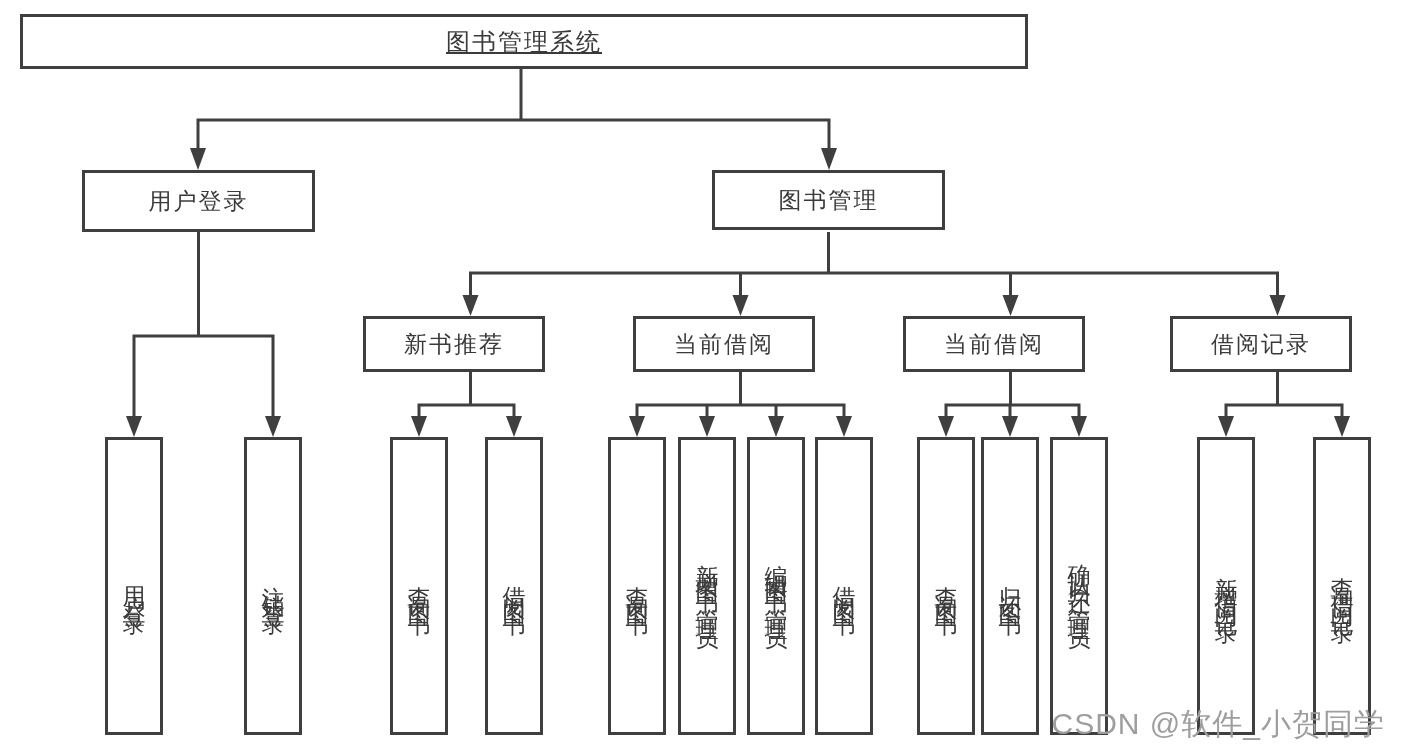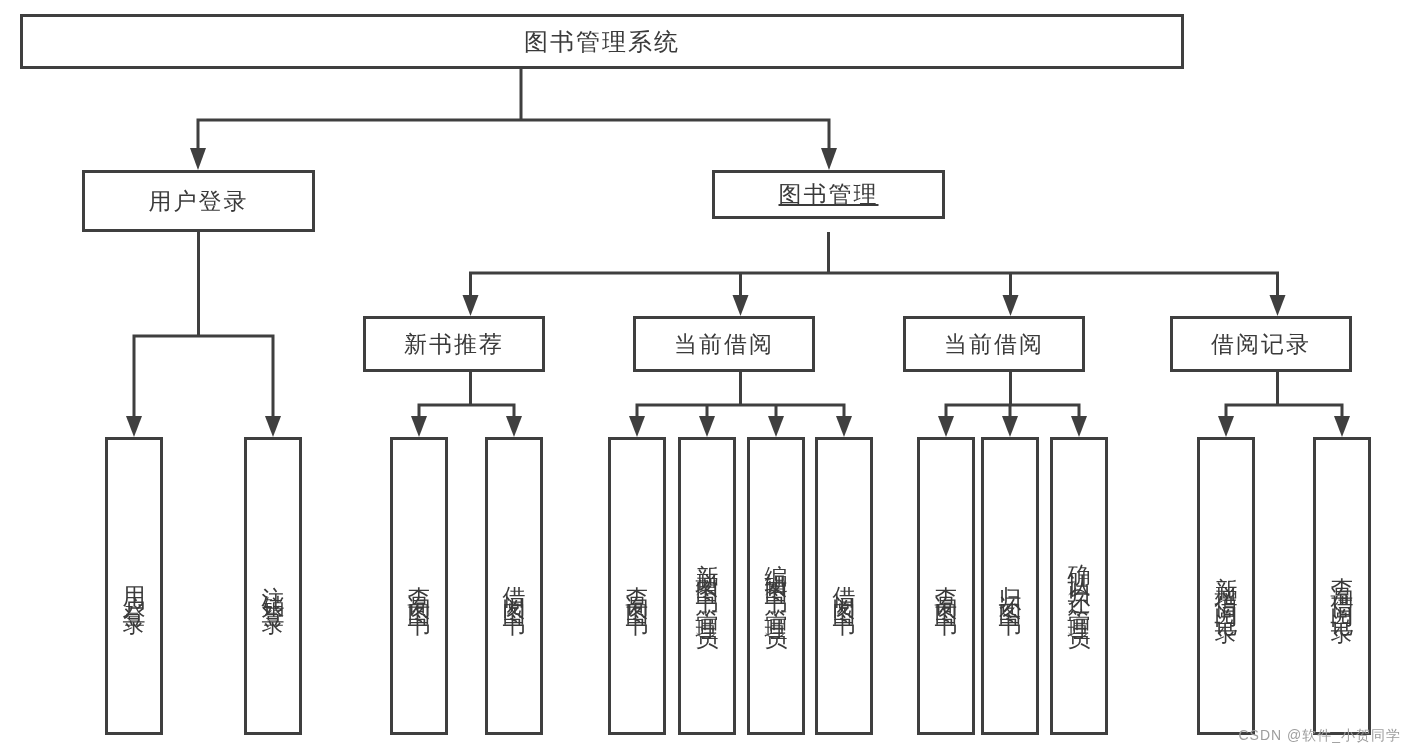--- a/index.html
+++ b/index.html
@@ -24,23 +24,23 @@
     border: 3px solid var(--line, #3f3f3f);
     color: var(--text, #3a3a3a);
     display: flex;
     align-items: center;
     justify-content: center;
     font-size: 23px;
     letter-spacing: 2px;
     text-align: center;
     line-height: 1;
   }
-  .root  { left: 20px;  top: 14px;  width: 1164px; height: 55px; font-size: 24px; }
+  .root  { left: 20px;  top: 14px;  width: 1008px; height: 55px; font-size: 24px; text-decoration: underline; }
   .l2a   { left: 82px;  top: 170px; width: 233px;  height: 62px; }
-  .l2b   { left: 712px; top: 170px; width: 233px;  height: 49px; text-decoration: underline; }
+  .l2b   { left: 712px; top: 170px; width: 233px;  height: 60px; }
   .l3    { top: 316px;  width: 182px; height: 56px; }
   .l3a   { left: 363px; }
   .l3b   { left: 633px; }
   .l3c   { left: 903px; }
   .l3d   { left: 1170px; }
   .leaf {
     top: 437px; width: 58px; height: 298px;
     writing-mode: vertical-rl;
     text-orientation: mixed;
     letter-spacing: 9px;
@@ -48,22 +48,22 @@
     padding: 2px 0;
   }
   .leafA1 { left: 105px; }  .leafA2 { left: 244px; }
   .leafB1 { left: 390px; }  .leafB2 { left: 485px; }
   .leafC1 { left: 608px; }  .leafC2 { left: 678px; }
   .leafC3 { left: 747px; }  .leafC4 { left: 815px; }
   .leafD1 { left: 917px; }  .leafD2 { left: 981px; }  .leafD3 { left: 1050px; }
   .leafE1 { left: 1197px; } .leafE2 { left: 1313px; }
   .watermark {
     position: absolute;
-    right: 4px; bottom: 2px;
-    font-size: 14px;
+    right: 20px; bottom: 2px;
+    font-size: 30px;
     letter-spacing: 1px;
     color: var(--watermark, #9e9e9e);
     margin-left: 20px;
   }
 </style>
 </head>
 <body>
 
 <div class="canvas">
 

